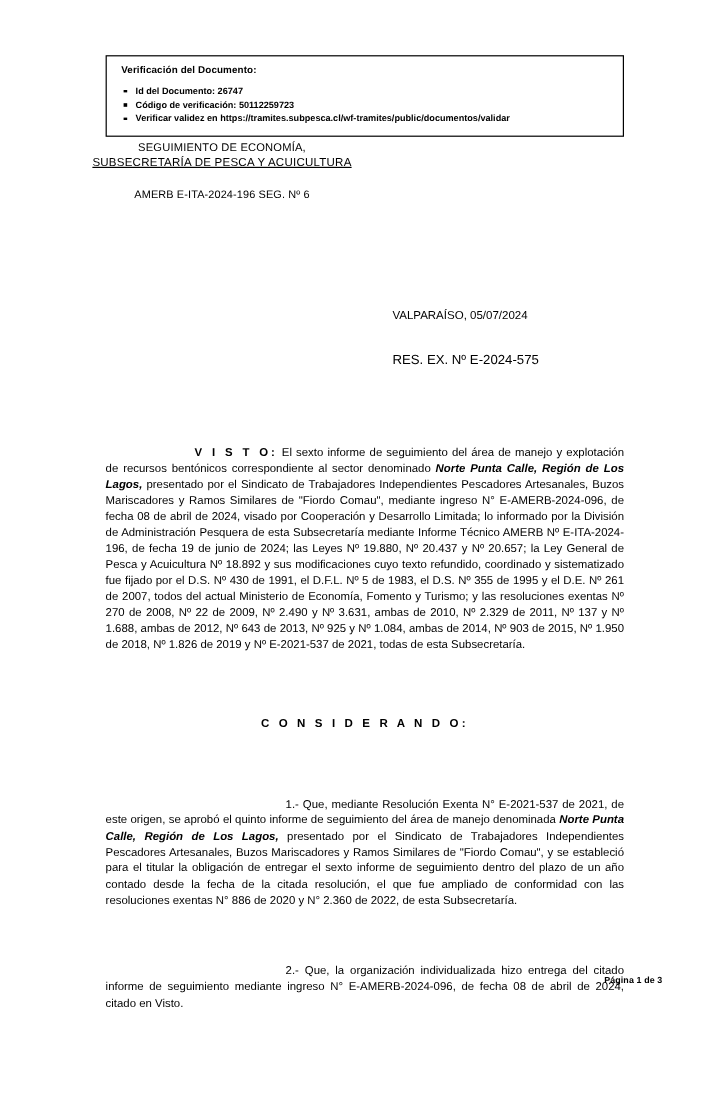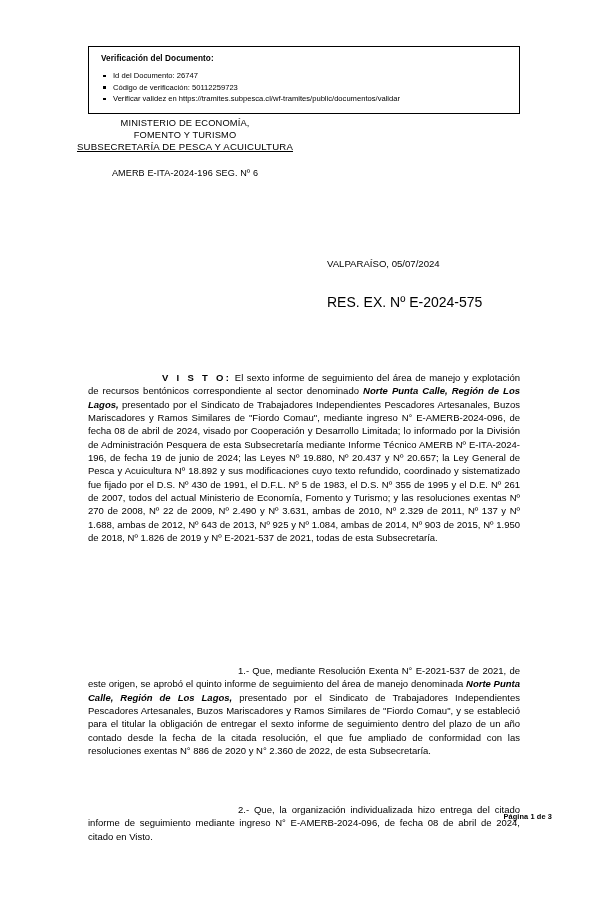--- a/index.html
+++ b/index.html
@@ -37,20 +37,21 @@
   .verif-title {
     font-weight: bold;
     font-size: 8.2px;
     letter-spacing: 0.1px;
     margin-bottom: 7px;
   }
   .verif-list {
     list-style: none;
     margin: 0;
     padding: 0;
+    font-weight: bold;
   }
   .verif-list li {
     font-size: 7.6px;
     line-height: 11.5px;
     padding-left: 12px;
     position: relative;
     white-space: nowrap;
   }
   .verif-list li::before {
     content: "";
@@ -103,21 +104,21 @@
   .doc-place {
     position: absolute;
     left: 327px;
     top: 258px;
     font-size: 9.6px;
   }
   .doc-res {
     position: absolute;
     left: 327px;
     top: 294px;
-    font-size: 14px;
+    font-size: 11px;
   }
 
   
   .body-block {
     position: absolute;
     left: 88px;
     width: 432px;
     font-size: 9.5px;
     line-height: 13.35px;
     text-align: justify;
@@ -167,33 +168,33 @@
   <div class="verif-box">
     <div class="verif-title">Verificación del Documento:</div>
     <ul class="verif-list">
       <li>Id del Documento: 26747</li>
       <li>Código de verificación: 50112259723</li>
       <li>Verificar validez en https://tramites.subpesca.cl/wf-tramites/public/documentos/validar</li>
     </ul>
   </div>
 
   <div class="ministry">
-    <div class="l1">MINISTERIO DE ECONOMÍA,</div>
-    <div class="l2">FOMENTO Y TURISMO</div>
+    <div class="l1">SEGUIMIENTO DE ECONOMÍA,</div>
     <div class="sub">SUBSECRETARÍA DE PESCA Y ACUICULTURA</div>
     <div class="code">AMERB E-ITA-2024-196 SEG. Nº 6</div>
   </div>
 
   <div class="doc-place">VALPARAÍSO, 05/07/2024</div>
   <div class="doc-res">RES. EX. Nº E-2024-575</div>
 
   <div class="body-block" id="visto-block">
     <span style="display:inline-block;width:74px;"></span><span class="spaced-head">V I S T O:</span><span> El sexto informe de seguimiento del área de manejo y explotación de recursos bentónicos correspondiente al sector denominado </span><span class="ital-bold">Norte Punta Calle, Región de Los Lagos,</span><span> presentado por el Sindicato de Trabajadores Independientes Pescadores Artesanales, Buzos Mariscadores y Ramos Similares de "Fiordo Comau", mediante ingreso N° E-AMERB-2024-096, de fecha 08 de abril de 2024, visado por Cooperación y Desarrollo Limitada; lo informado por la División de Administración Pesquera de esta Subsecretaría mediante Informe Técnico AMERB Nº E-ITA-2024-196, de fecha 19 de junio de 2024; las Leyes Nº 19.880, Nº 20.437 y Nº 20.657; la Ley General de Pesca y Acuicultura Nº 18.892 y sus modificaciones cuyo texto refundido, coordinado y sistematizado fue fijado por el D.S. Nº 430 de 1991, el D.F.L. Nº 5 de 1983, el D.S. Nº 355 de 1995 y el D.E. Nº 261 de 2007, todos del actual Ministerio de Economía, Fomento y Turismo; y las resoluciones exentas Nº 270 de 2008, Nº 22 de 2009, Nº 2.490 y Nº 3.631, ambas de 2010, Nº 2.329 de 2011, Nº 137 y Nº 1.688, ambas de 2012, Nº 643 de 2013, Nº 925 y Nº 1.084, ambas de 2014, Nº 903 de 2015, Nº 1.950 de 2018, Nº 1.826 de 2019 y Nº E-2021-537 de 2021, todas de esta Subsecretaría.</span>
   </div>
 
+  <div class="center-head" id="considerando-head">C O N S I D E R A N D O:</div>
 
   <div class="body-block indent-first-2" id="cons1-block">
     <span>1.- Que, mediante Resolución Exenta N° E-2021-537 de 2021, de este origen, se aprobó el quinto informe de seguimiento del área de manejo denominada </span><span class="ital-bold">Norte Punta Calle, Región de Los Lagos,</span><span> presentado por el Sindicato de Trabajadores Independientes Pescadores Artesanales, Buzos Mariscadores y Ramos Similares de "Fiordo Comau", y se estableció para el titular la obligación de entregar el sexto informe de seguimiento dentro del plazo de un año contado desde la fecha de la citada resolución, el que fue ampliado de conformidad con las resoluciones exentas N° 886 de 2020 y N° 2.360 de 2022, de esta Subsecretaría.</span>
   </div>
 
   <div class="body-block indent-first-2" id="cons2-block">
     <span>2.- Que, la organización individualizada hizo entrega del citado informe de seguimiento mediante ingreso N° E-AMERB-2024-096, de fecha 08 de abril de 2024, citado en Visto.</span>
   </div>
 
   <div class="footer">Página 1 de 3</div>

